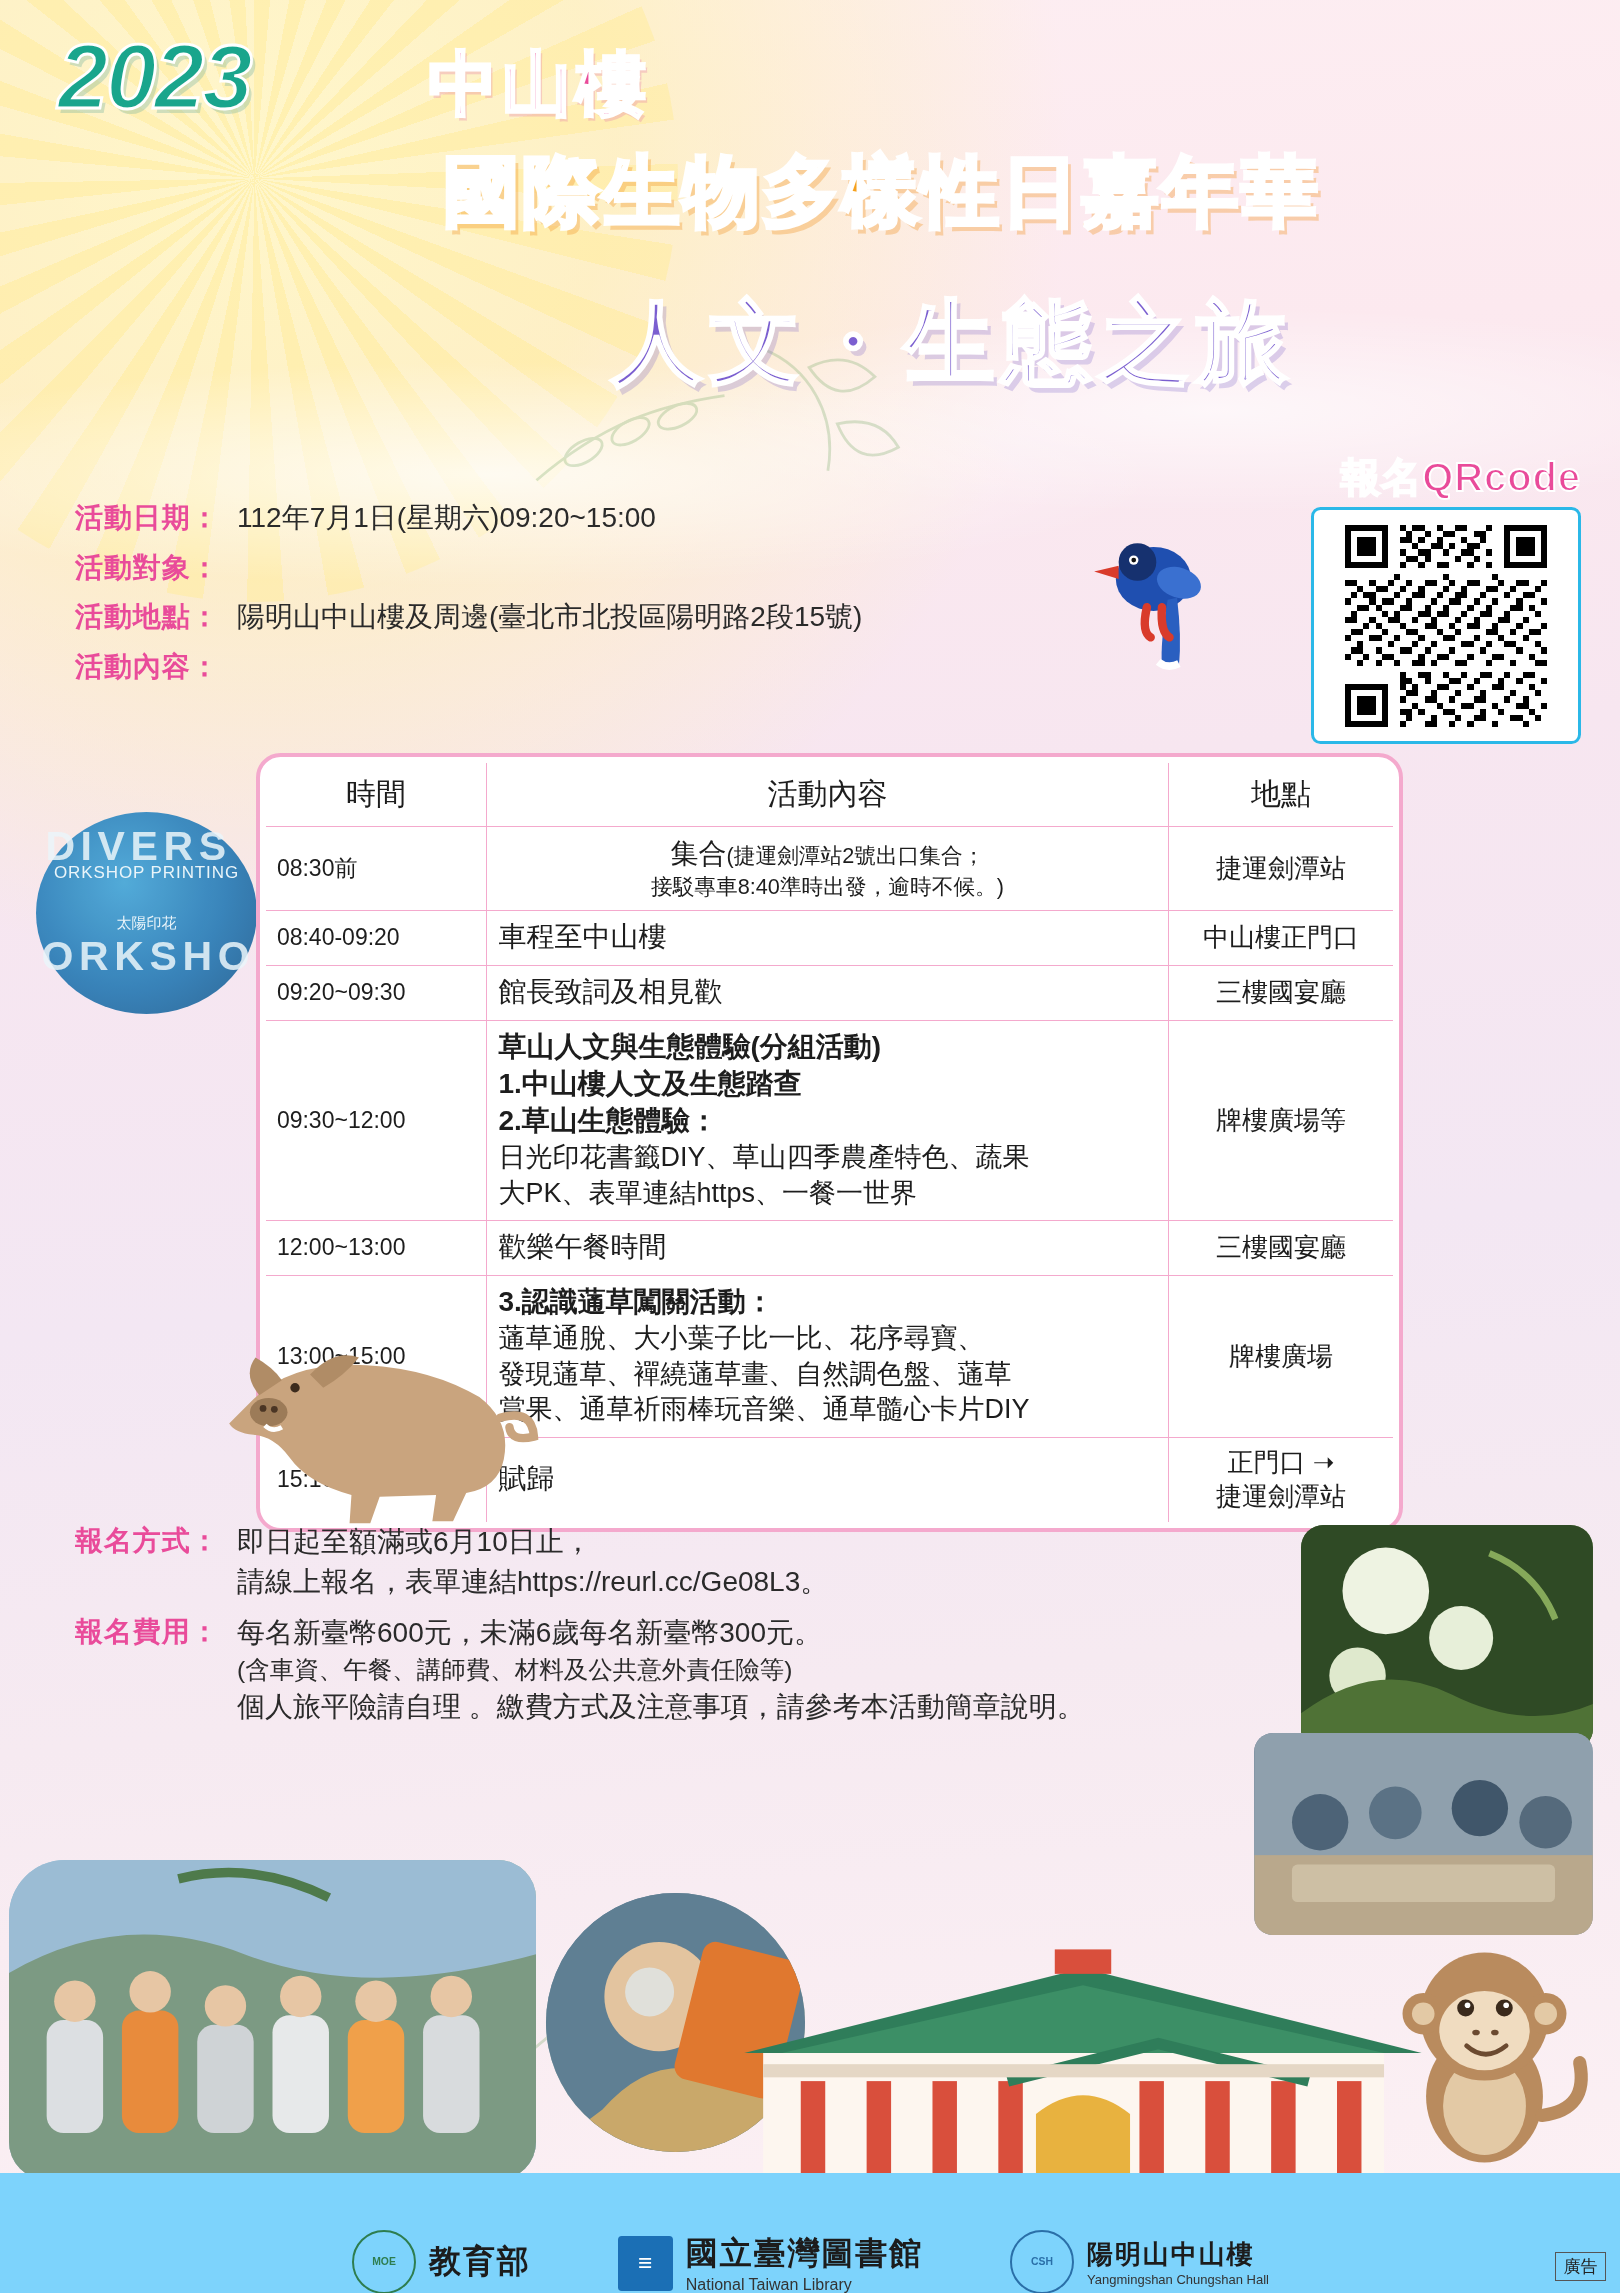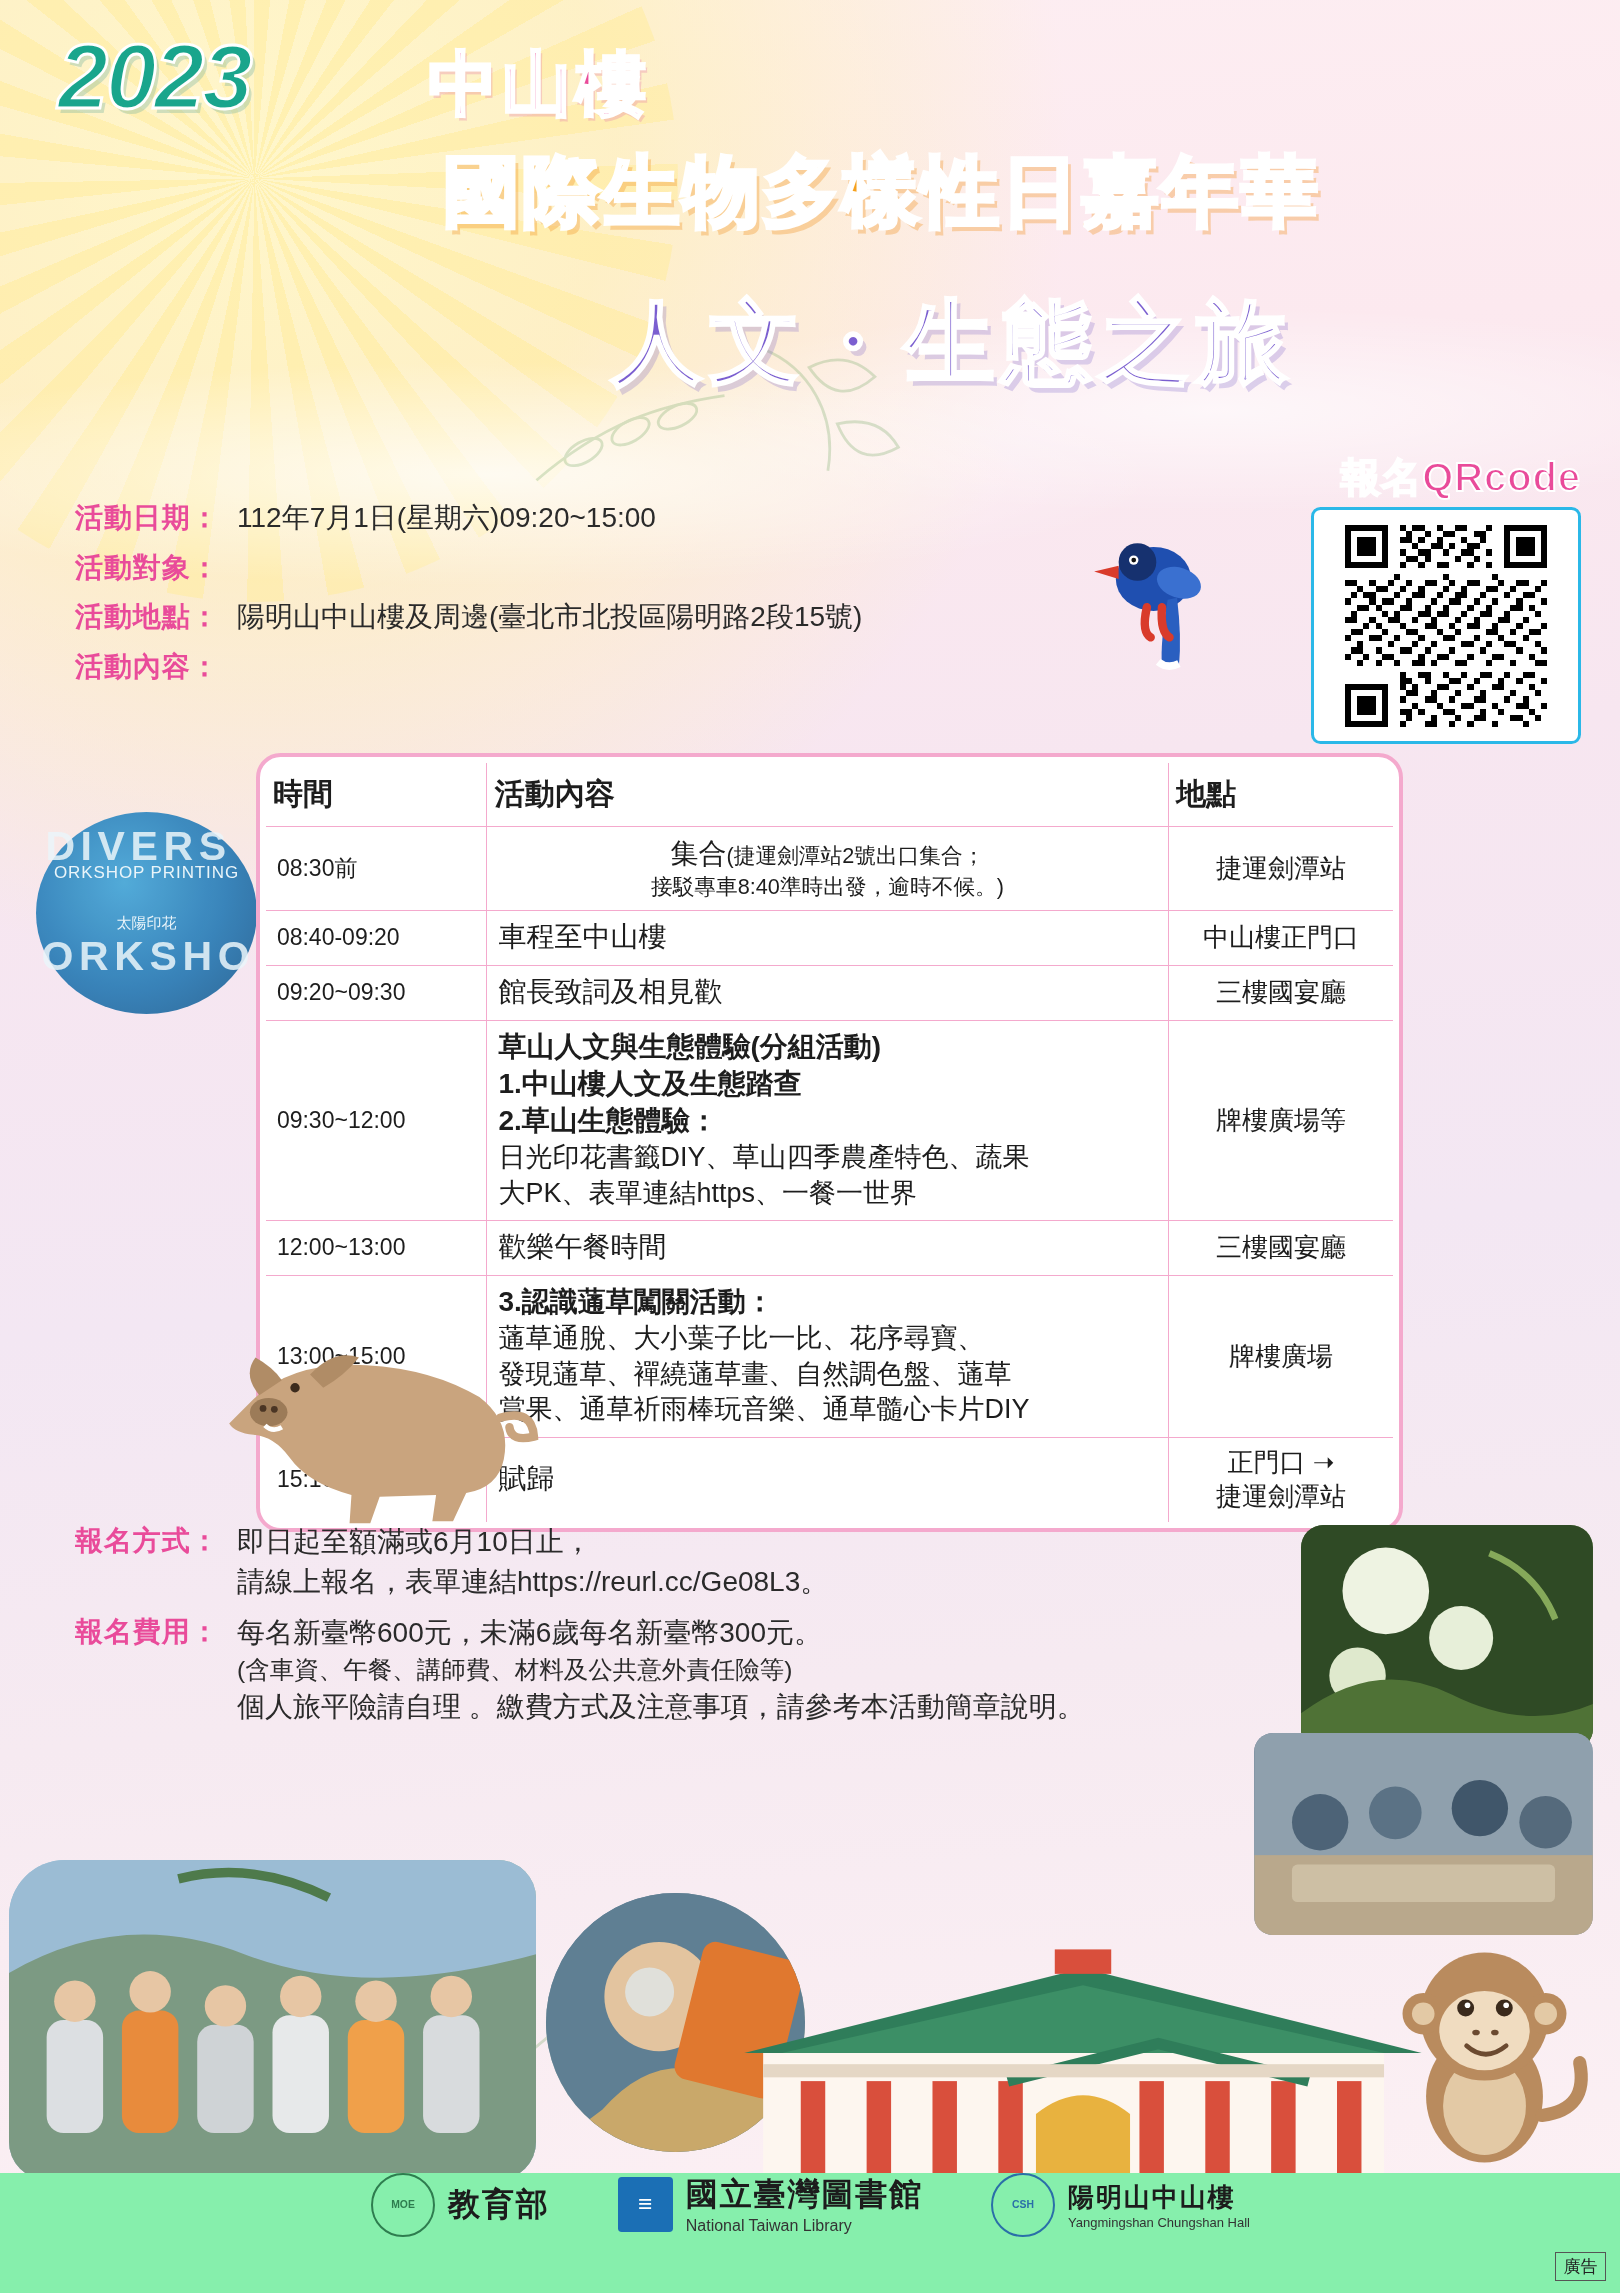--- a/index.html
+++ b/index.html
@@ -169,22 +169,22 @@
     font-size: 25.4px;
     color: #1d1d1d;
   }
   table.sched th, table.sched td {
     border: 1.9px solid #f4a9cd;
     padding: 8.5px 11.3px;
     vertical-align: middle;
   }
   table.sched th {
     font-size: 30px;
-    font-weight: bold;
-    text-align: left;
+    font-weight: normal;
+    text-align: center;
     padding: 11.3px 7.5px;
   }
   td.c-time {
     width: 198px;
     text-align: left;
     font-size: 23px;
     white-space: nowrap;
   }
   td.c-place {
     width: 202px;
@@ -265,25 +265,25 @@
   .stamp .s1 { position:absolute; left: 0; right:0; top: 51px; font-size: 17px; letter-spacing: 0.9px;}
   .stamp .s2 { position:absolute; left: 0; right:0; top: 102px; font-size: 15px;}
   .stamp .big { position:absolute; left:9.4px; top:11.3px; font-size: 41px; font-weight:bold; letter-spacing: 5.6px; opacity:.85;}
   .stamp .big2 { position:absolute; left:5.6px; top:121px; font-size: 41px; font-weight:bold; letter-spacing: 5.6px; opacity:.85;}
 
   
   .footer {
     position: absolute;
     left: 0; right: 0; bottom: 0;
     height: 121px;
-    background: #86efac;
+    background: #7dd3fc;
     display: flex;
-    align-items: flex-start;
+    align-items: flex-end;
     justify-content: center;
-    gap: 68px;
+    gap: 87px;
   }
   .logo-item {
     display: flex;
     align-items: center;
     gap: 13px;
   }
   .logo-mark {
     width: 60px; height: 60px;
     border-radius: 50%;
     border: 2.8px solid #2e7d4f;

